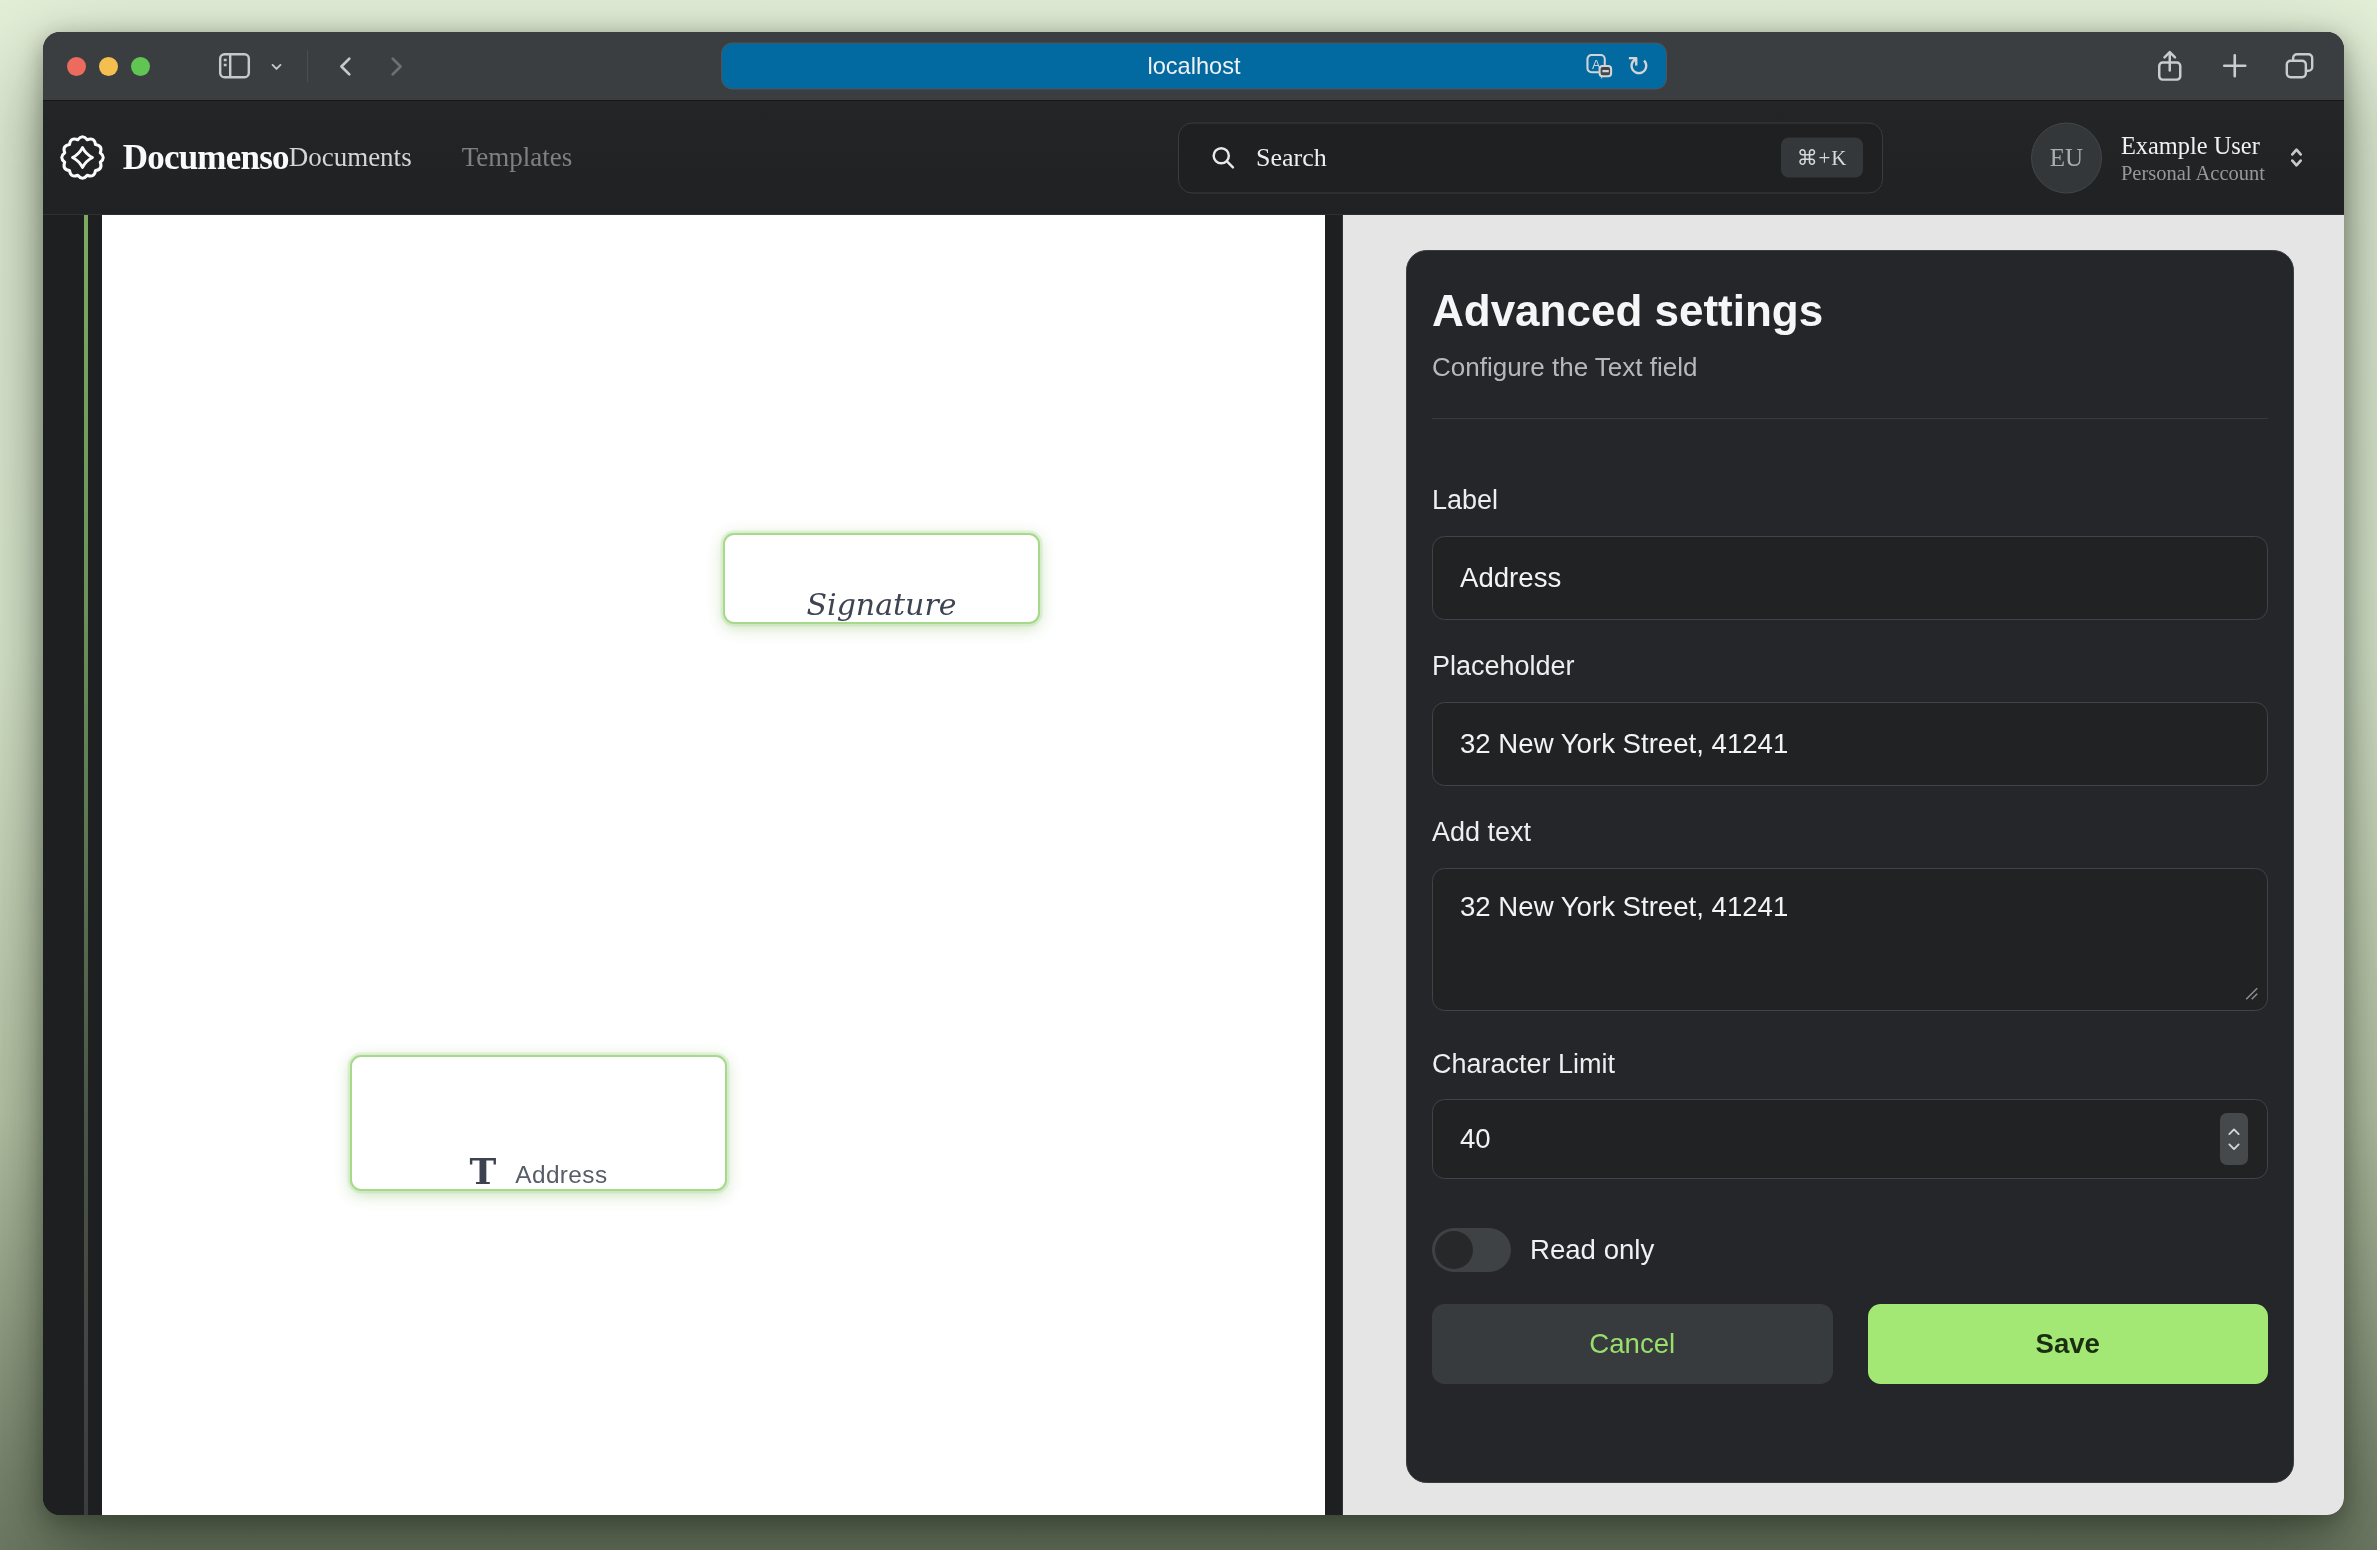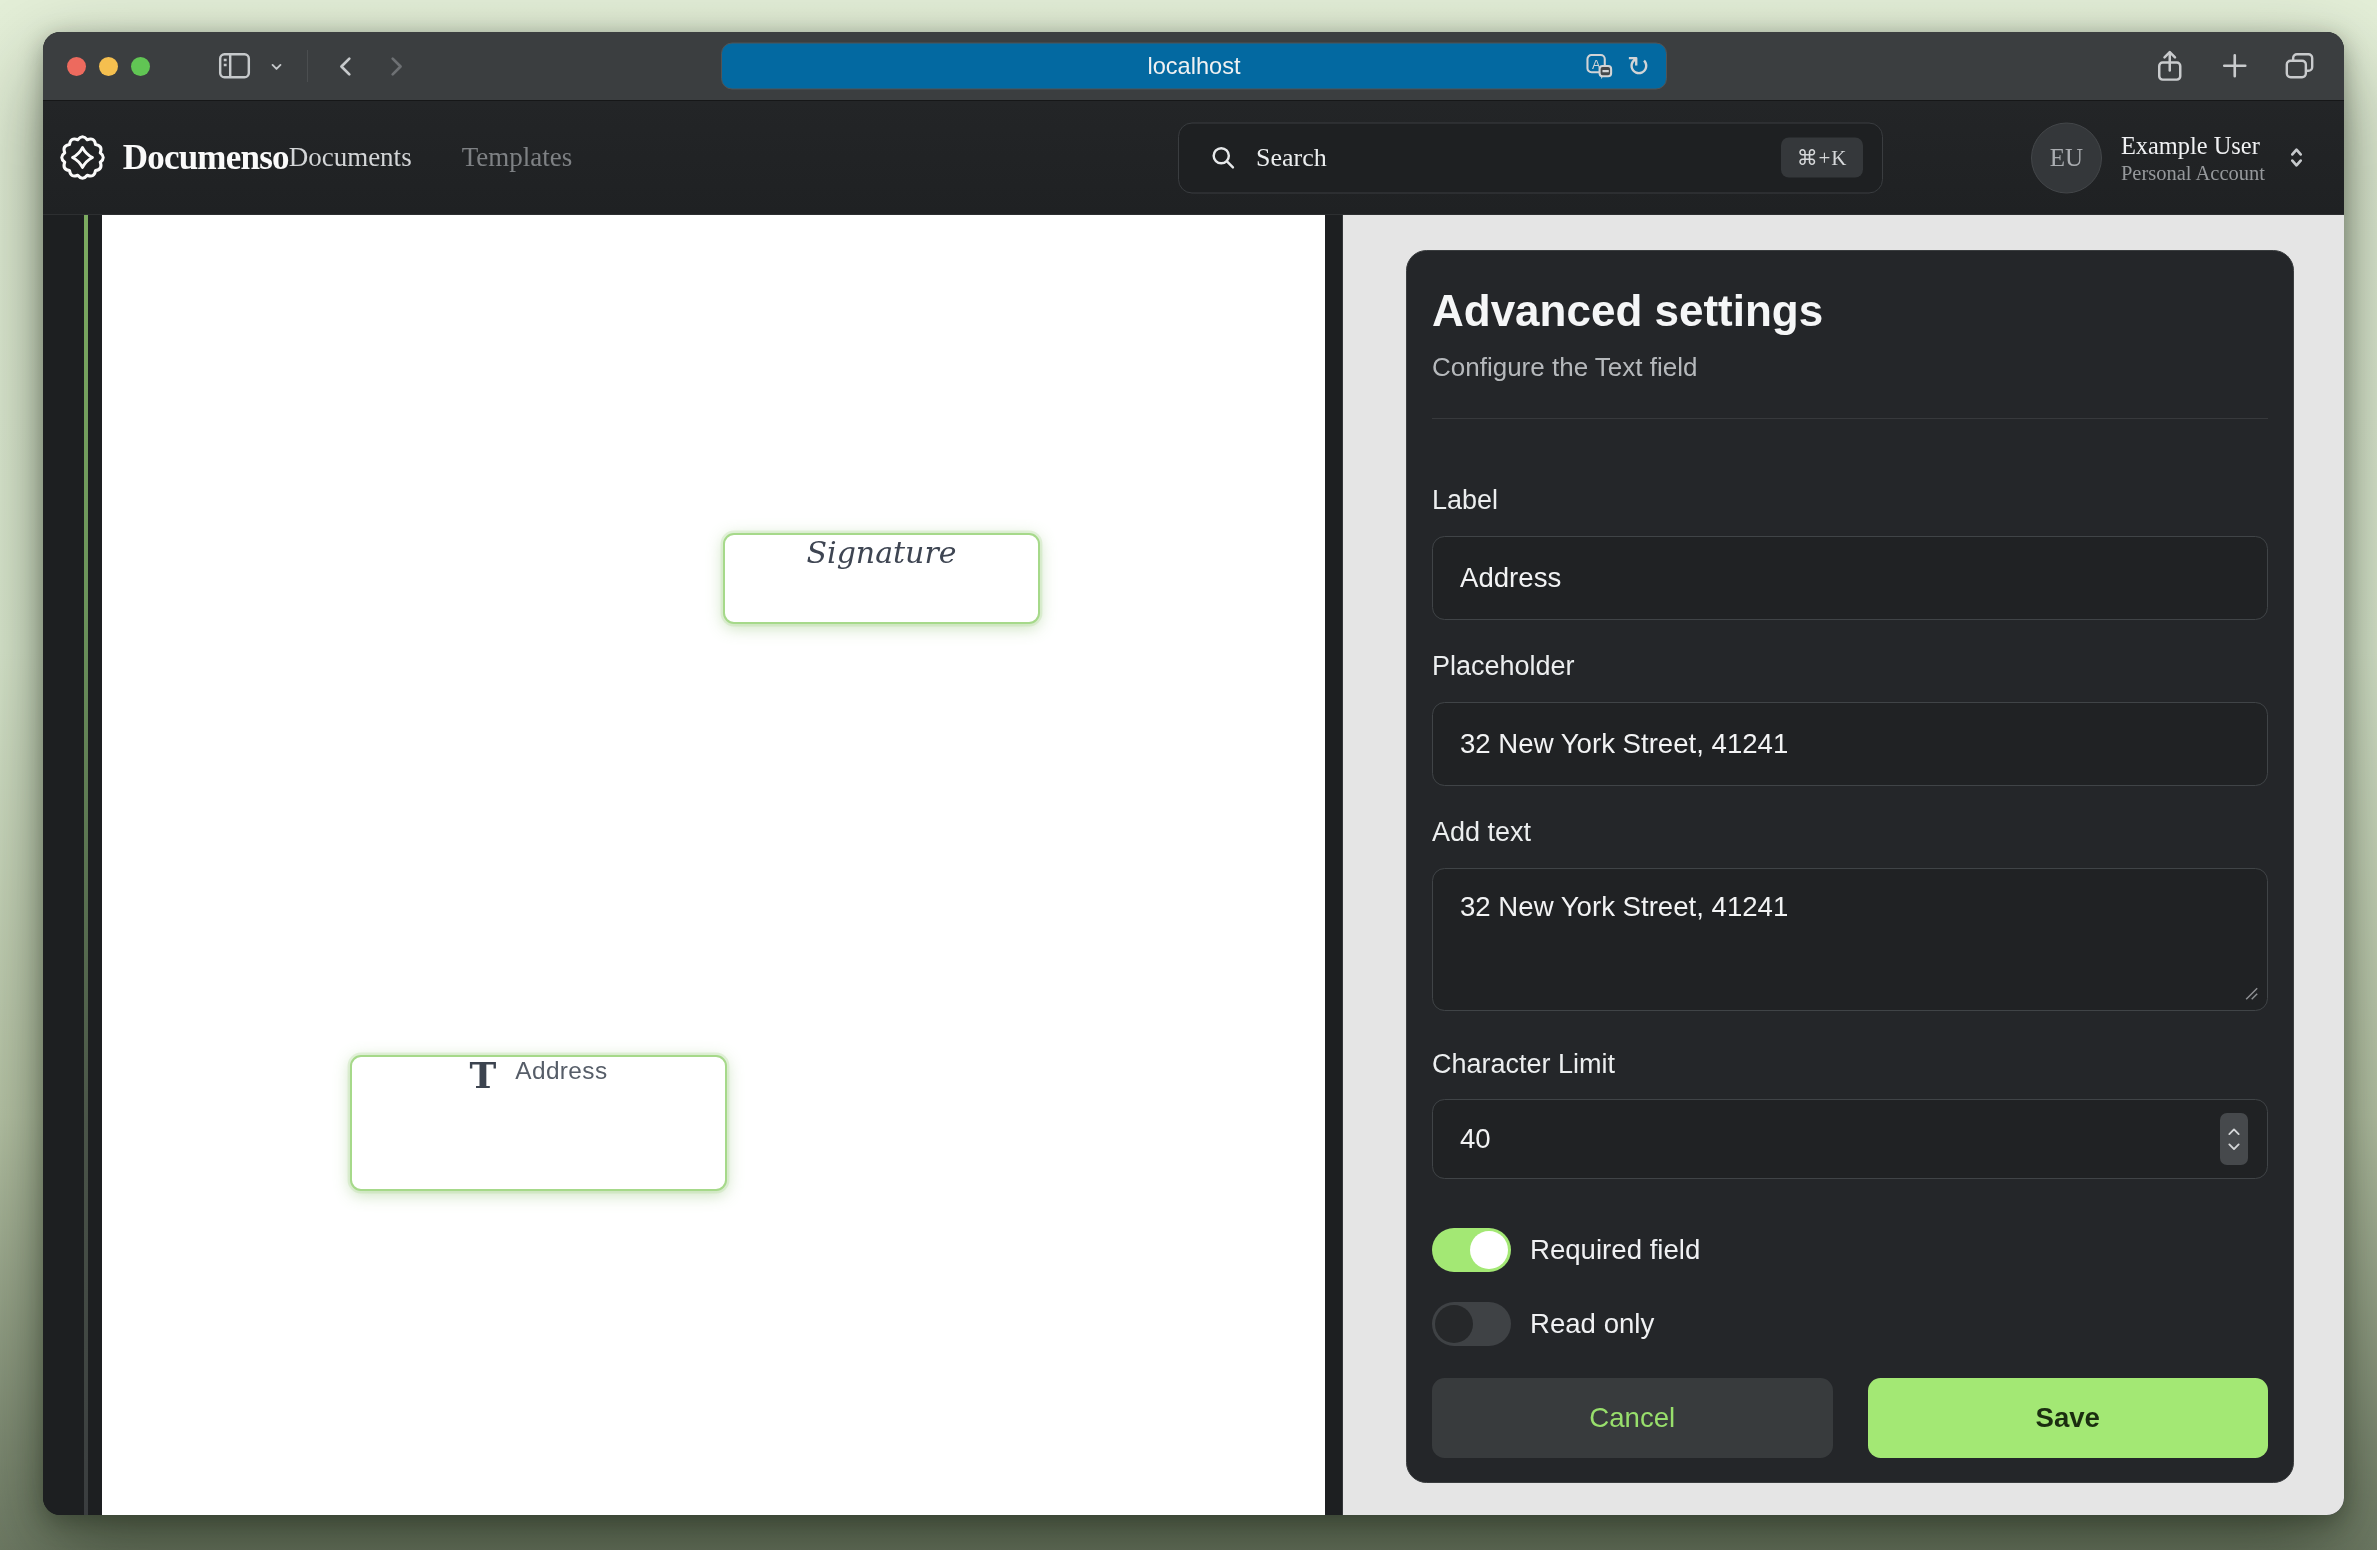--- a/index.html
+++ b/index.html
@@ -67,21 +67,21 @@
   .uchev { color:#c6c9cc; display:flex; }
   
   .content { flex:1; position:relative; background:#1d1f21; }
   .greenline {
     position:absolute; left:41px; top:0; bottom:0; width:3.9px;
     background:linear-gradient(180deg,#7cab60 0%,#6b935a 30%,#4a5448 70%,#3a3d3f 100%);
   }
   .page { position:absolute; left:59px; top:0; bottom:0; width:1223px; background:#ffffff; }
   .field-box {
     position:absolute; background:#fff; border:2.4px solid #a6d98a; border-radius:11px;
-    display:flex; align-items:flex-start; justify-content:center;
+    display:flex; align-items:flex-end; justify-content:center;
     box-shadow:0 0 0 2.4px rgba(166,217,138,.25), 0 3.2px 15.8px rgba(140,190,110,.45);
     cursor:pointer;
   }
   .sig-box { left:621px; top:318px; width:317px; height:91px; }
   .sig-text { font-family:"DejaVu Serif", serif; font-style:italic; font-size:30px; color:#3e4552; }
   .addr-box { left:248px; top:840px; width:377px; height:136px; gap:19px; }
   .addr-T { font-family:"DejaVu Serif", serif; font-weight:bold; font-size:36px; color:#3c434f; line-height:1; }
   .addr-label { font-size:24.4px; font-weight:500; color:#565d68; letter-spacing:0.4px; }
   
   .panel {
@@ -311,26 +311,20 @@
                 </svg>
               <svg width="14" height="9.5" viewBox="0 0 18 12" fill="none" stroke="currentColor" stroke-width="2.4" stroke-linecap="round" stroke-linejoin="round">
                   <path d="M3 3l6 6 6-6"></path>
                 </svg>
             </span>
           </span>
         </div>
 
         <div class="toggles">
           <div class="trow">
-            <span class="switch on">
-                <span class="knob"></span>
-              </span>
-            <span class="tlabel">Required field</span>
-          </div>
-          <div class="trow">
             <span class="switch off">
                 <span class="knob"></span>
               </span>
             <span class="tlabel">Read only</span>
           </div>
         </div>
 
         <div class="actions">
           <button class="btn btn-cancel">Cancel</button>
           <button class="btn btn-save">Save</button>

